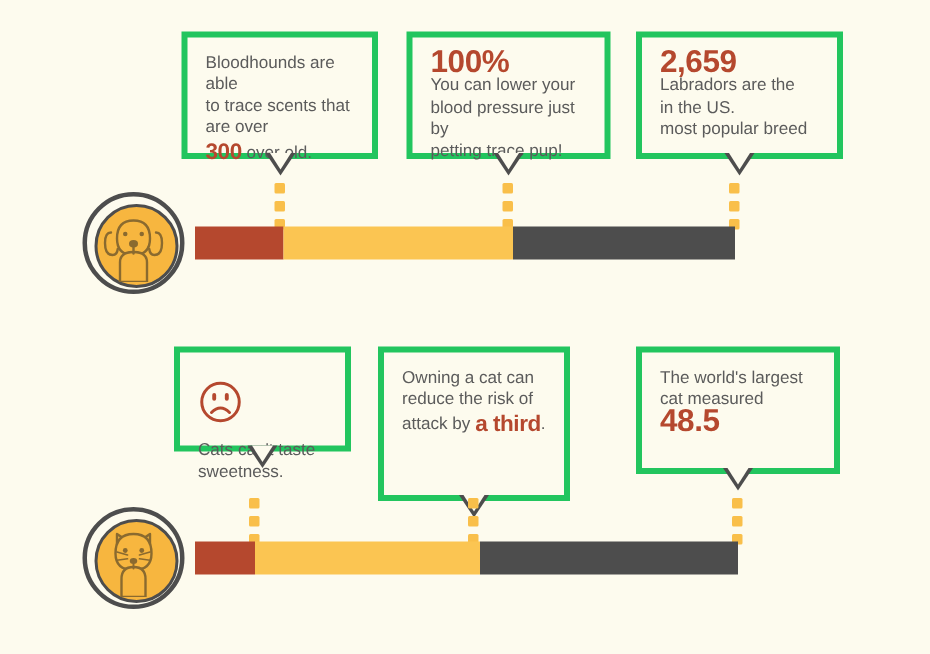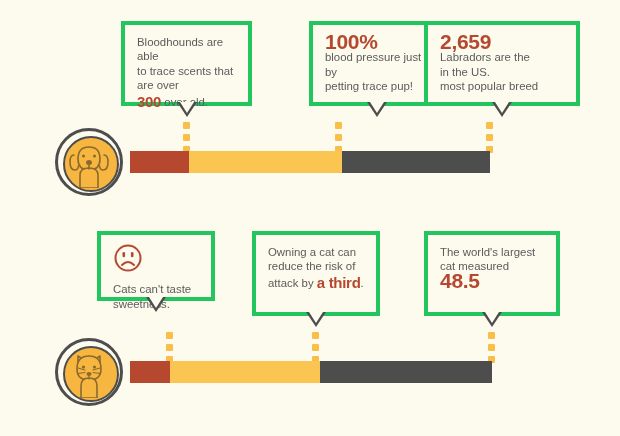--- a/index.html
+++ b/index.html
@@ -120,29 +120,30 @@
     <span class="txt">to trace scents that</span>
     <span class="txt">are over</span>
     <span class="inline-row">
       <span class="big">300</span>
       <span>over old.</span>
     </span>
     <span class="tail-outer"></span>
     <span class="tail-inner"></span>
   </div>
 
-  <div class="callout" style="left:271px; top:21px; width:136px; height:85px;margin-left:38px;">
+  <div class="callout" style="left:271px; top:21px; width:136px; height:85px;">
     <span class="big big-lead">100%</span>
+    <span class="txt">You can lower your</span>
     <span class="txt">blood pressure just by</span>
     <span class="txt">petting trace pup!</span>
     <span class="tail-outer"></span>
     <span class="tail-inner"></span>
   </div>
 
-  <div class="callout" style="left:424px; top:21px; width:156px; height:85px;">
+  <div class="callout" style="left:424px; top:21px; width:138px; height:85px;">
     <span class="big big-lead">2,659</span>
     <span class="txt">Labradors are the</span>
     <span class="txt">in the US.</span>
     <span class="txt">most popular breed</span>
     <span class="tail-outer"></span>
     <span class="tail-inner"></span>
   </div>
 
   <div class="dots" style="left:183px; top:122px;">
     <i></i>
@@ -175,36 +176,36 @@
         <path d="M26 11 q-11 0 -11 12 q0 11 11 11 q11 0 11 -11 q0 -12 -11 -12 z" fill="#f7b63f"></path>
         <path d="M17 39 q0 -7 9 -7 q9 0 9 7 l0 13 l-18 0 z" fill="#f7b63f"></path>
         <path d="M26 24 q-3 0 -3 2.5 q0 2.5 3 2.5 q3 0 3 -2.5 q0 -2.5 -3 -2.5 z" fill="#8a6a2f" stroke="none"></path>
         <path d="M26 29 l0 4"></path>
         <circle cx="20.5" cy="20" r="1.5" fill="#8a6a2f" stroke="none"></circle>
         <circle cx="31.5" cy="20" r="1.5" fill="#8a6a2f" stroke="none"></circle>
       </g>
     </svg>
   </div>
 
-  <div class="callout" style="left:97px; top:231px; width:118px; height:70px; padding-top:8px;">
+  <div class="callout" style="left:116px; top:231px; width:118px; height:70px; padding-top:18px;">
     <span class="sadface">
       <svg width="30" height="30" viewBox="0 0 30 30">
         <circle cx="15" cy="15" r="12.5" fill="none" stroke="#b5482e" stroke-width="2"></circle>
         <rect x="9.5" y="9" width="2.6" height="5.2" rx="1.3" fill="#b5482e"></rect>
         <rect x="17.9" y="9" width="2.6" height="5.2" rx="1.3" fill="#b5482e"></rect>
         <path d="M9 22 q6 -6 12 0" fill="none" stroke="#b5482e" stroke-width="2" stroke-linecap="round"></path>
       </svg>
     </span>
     <span class="txt">Cats can't taste</span>
     <span class="txt">sweetness.</span>
     <span class="tail-outer"></span>
     <span class="tail-inner"></span>
   </div>
 
-  <div class="callout" style="left:252px; top:231px; width:128px; height:85px;">
+  <div class="callout" style="left:252px; top:231px; width:128px; height:103px;">
     <span class="txt">Owning a cat can</span>
     <span class="txt">reduce the risk of</span>
     <span class="inline-row">
       <span>attack by</span>
       <span class="big">a third</span><span>.</span>
     </span>
     <span class="tail-outer"></span>
     <span class="tail-inner"></span>
   </div>
 

